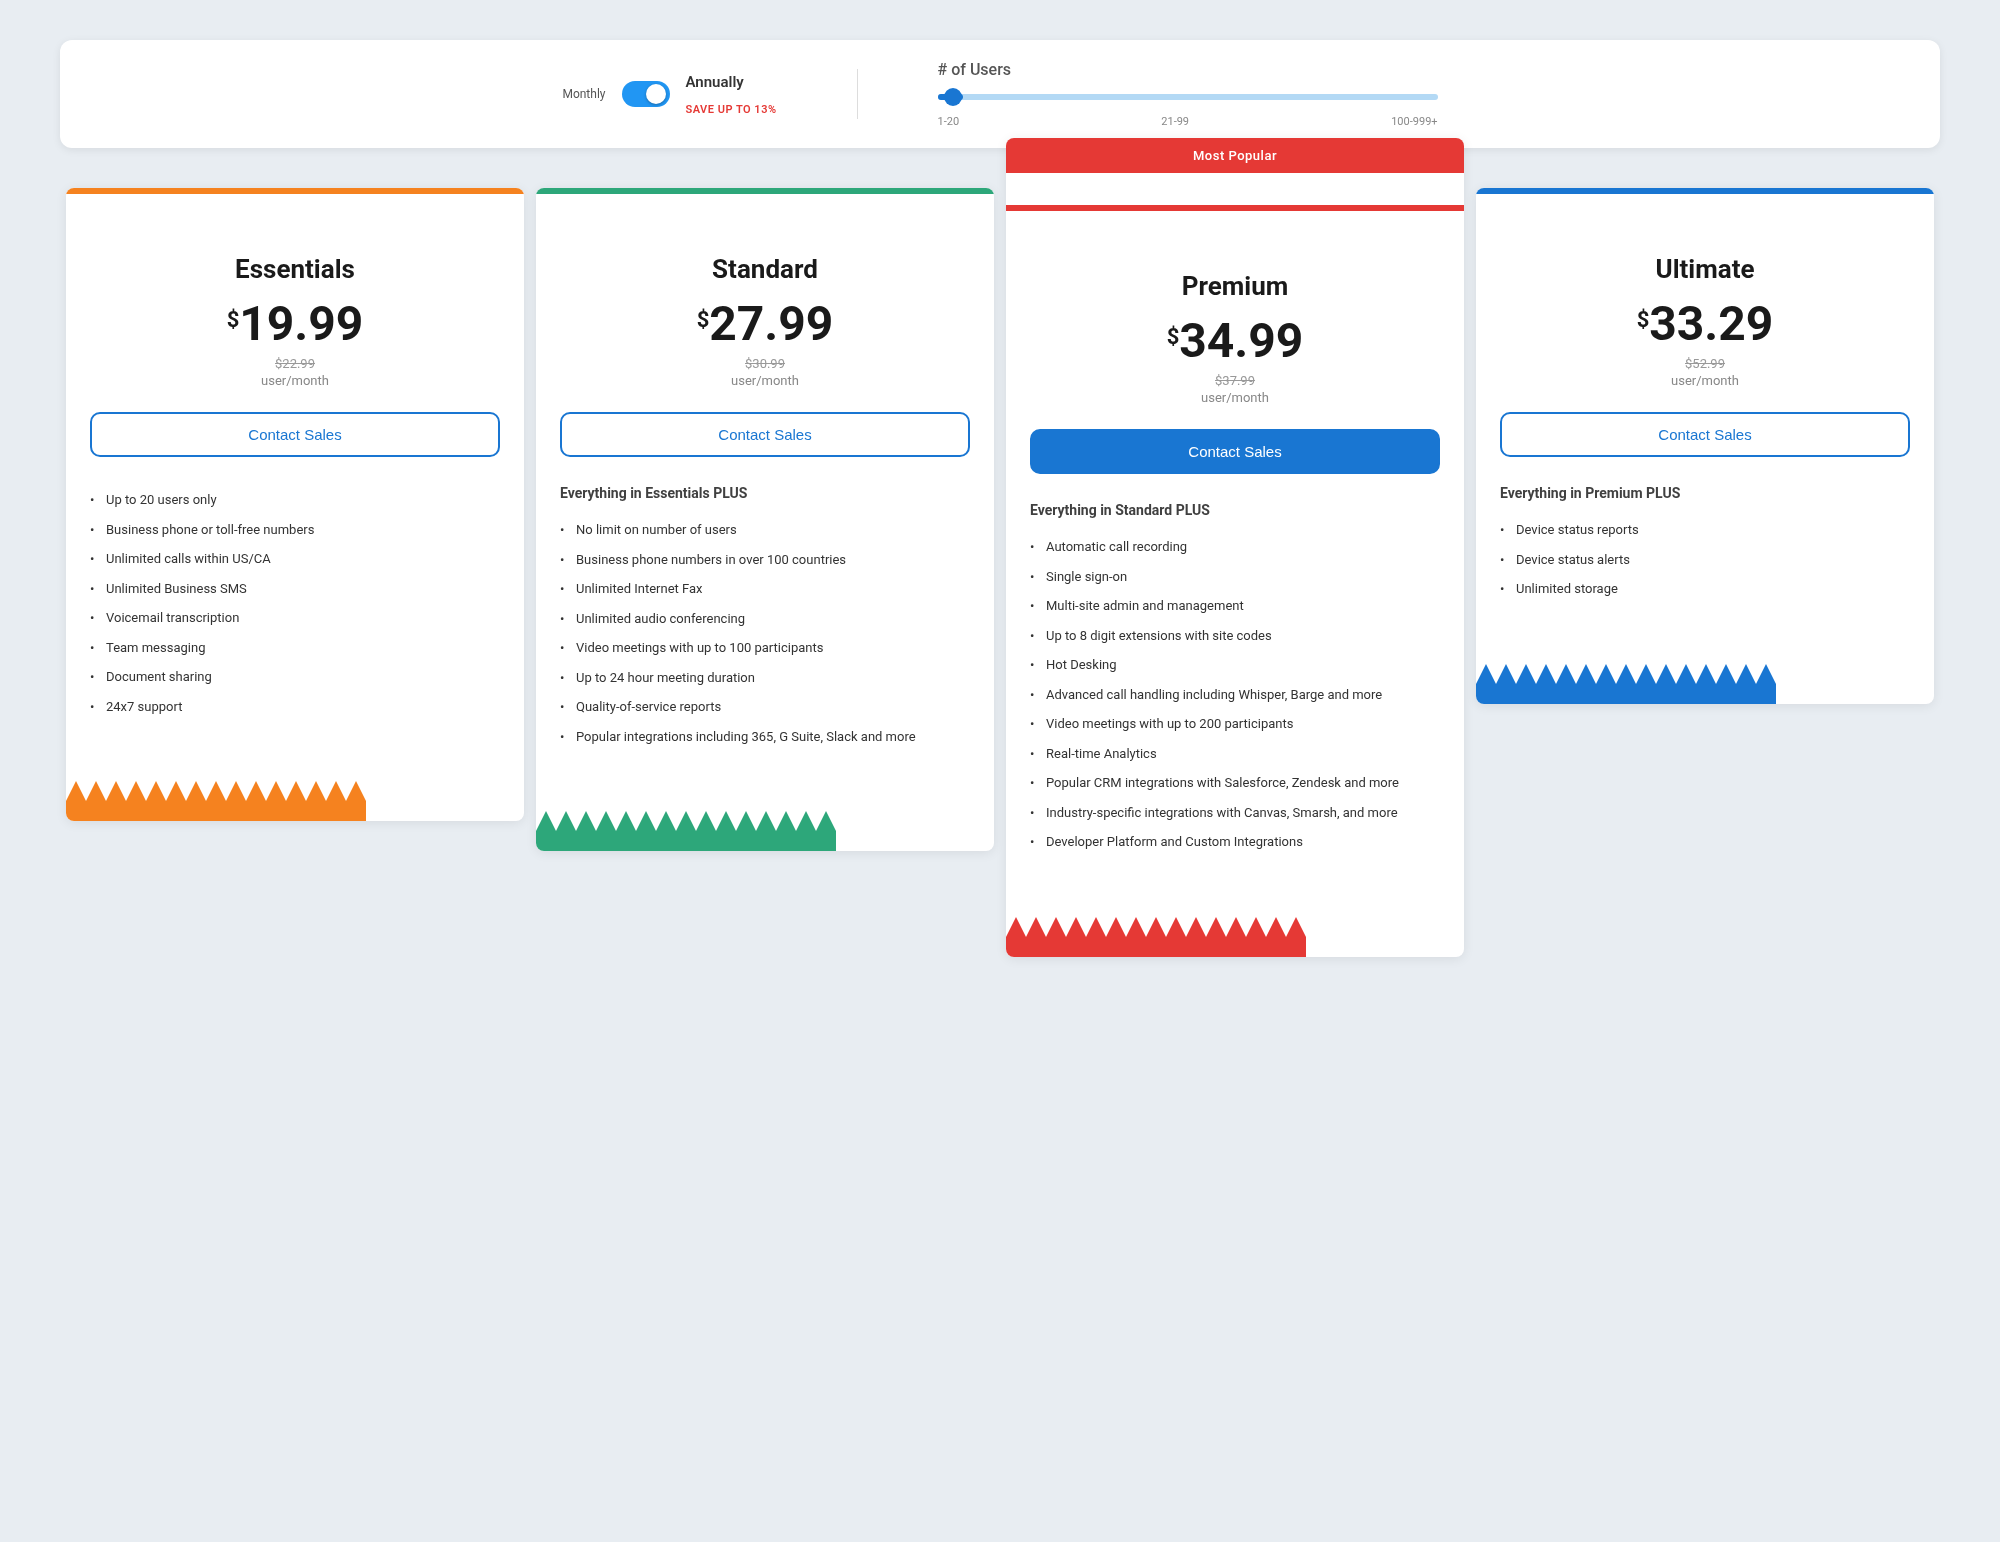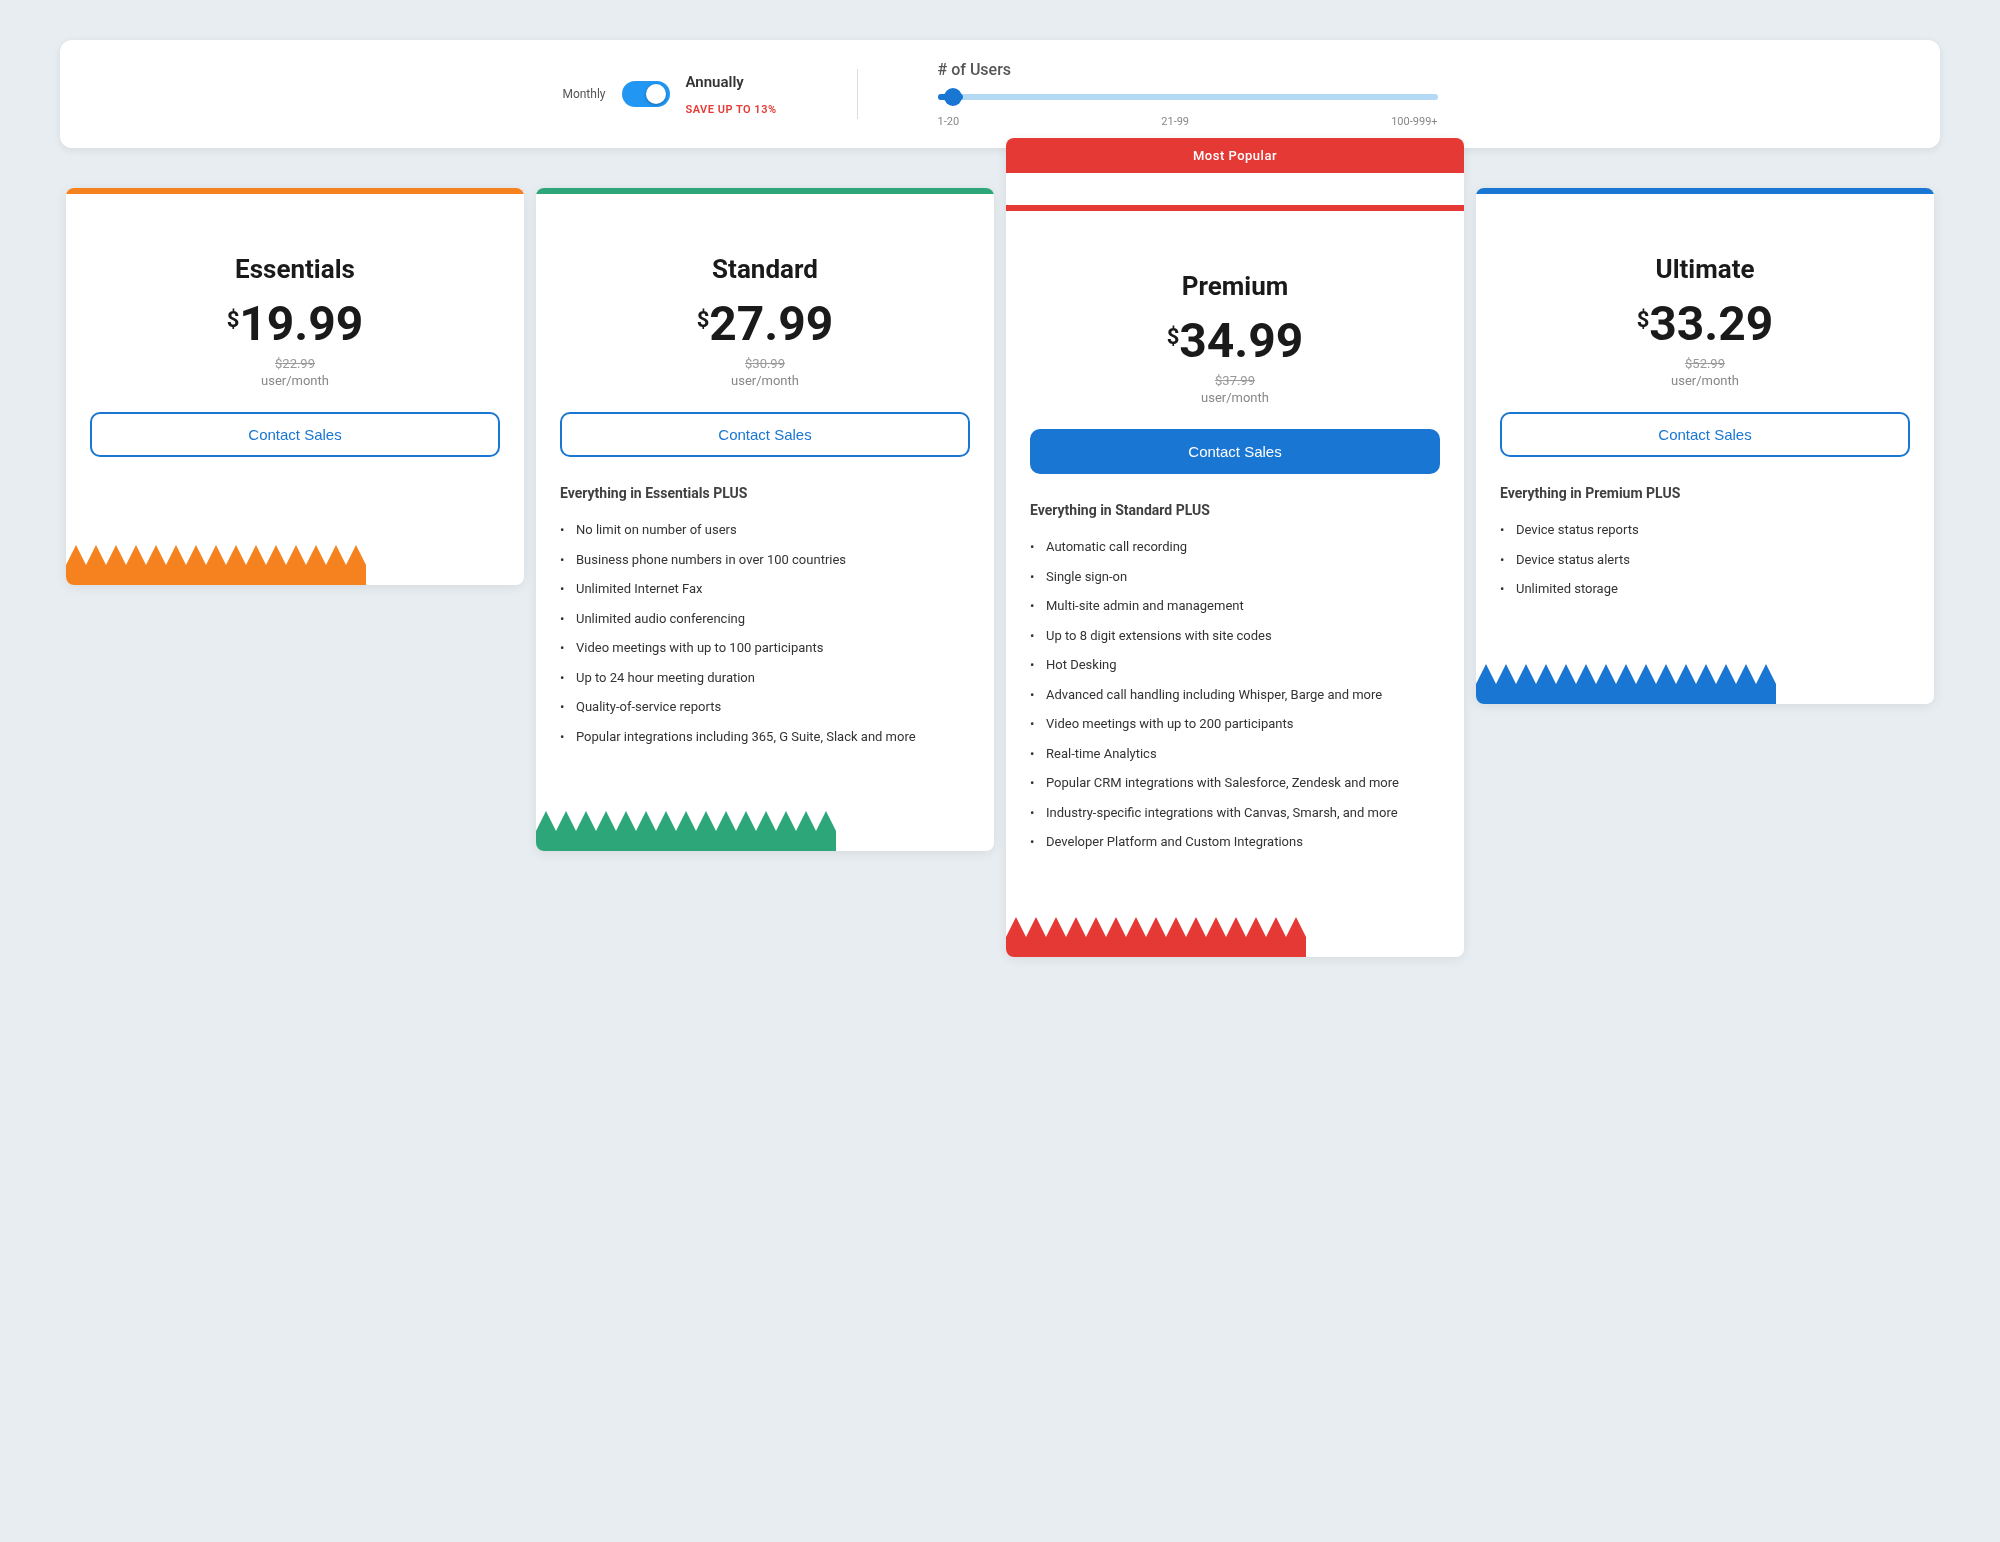--- a/index.html
+++ b/index.html
@@ -309,20 +309,30 @@
   <div class="plan-card">
     <div class="plan-top-bar bar-orange"></div>
     <div class="plan-body">
       <div class="plan-name">Essentials</div>
       <div class="plan-price">
         <span class="price-dollar">$</span><span class="price-amount">19.99</span>
       </div>
       <div class="price-old">$22.99</div>
       <div class="price-period">user/month</div>
       <button class="contact-btn">Contact Sales</button>
+      <ul class="features-list">
+        <li>Up to 20 users only</li>
+        <li>Business phone or toll-free numbers</li>
+        <li>Unlimited calls within US/CA</li>
+        <li>Unlimited Business SMS</li>
+        <li>Voicemail transcription</li>
+        <li>Team messaging</li>
+        <li>Document sharing</li>
+        <li>24x7 support</li>
+      </ul>
     </div>
     <div class="plan-bottom">
       <svg class="zigzag" viewBox="0 0 300 40" preserveAspectRatio="none">
         <path class="zigzag-orange" d="M0,20 L10,0 L20,20 L30,0 L40,20 L50,0 L60,20 L70,0 L80,20 L90,0 L100,20 L110,0 L120,20 L130,0 L140,20 L150,0 L160,20 L170,0 L180,20 L190,0 L200,20 L210,0 L220,20 L230,0 L240,20 L250,0 L260,20 L270,0 L280,20 L290,0 L300,20 L300,40 L0,40 Z"></path>
       </svg>
     </div>
   </div>
 
   <div class="plan-card">
     <div class="plan-top-bar bar-teal"></div>

